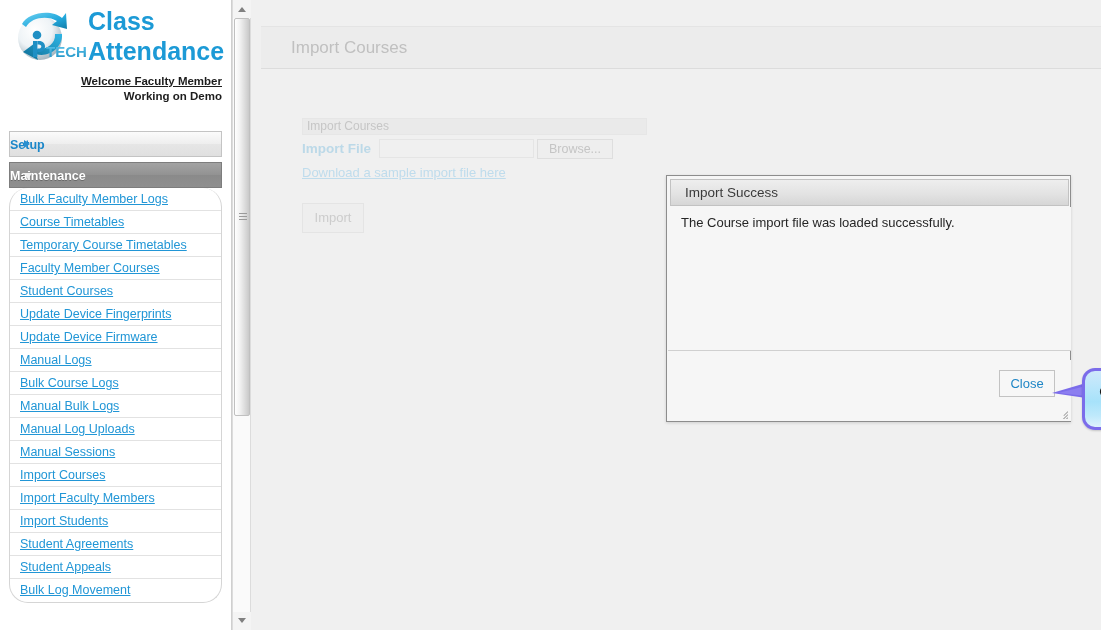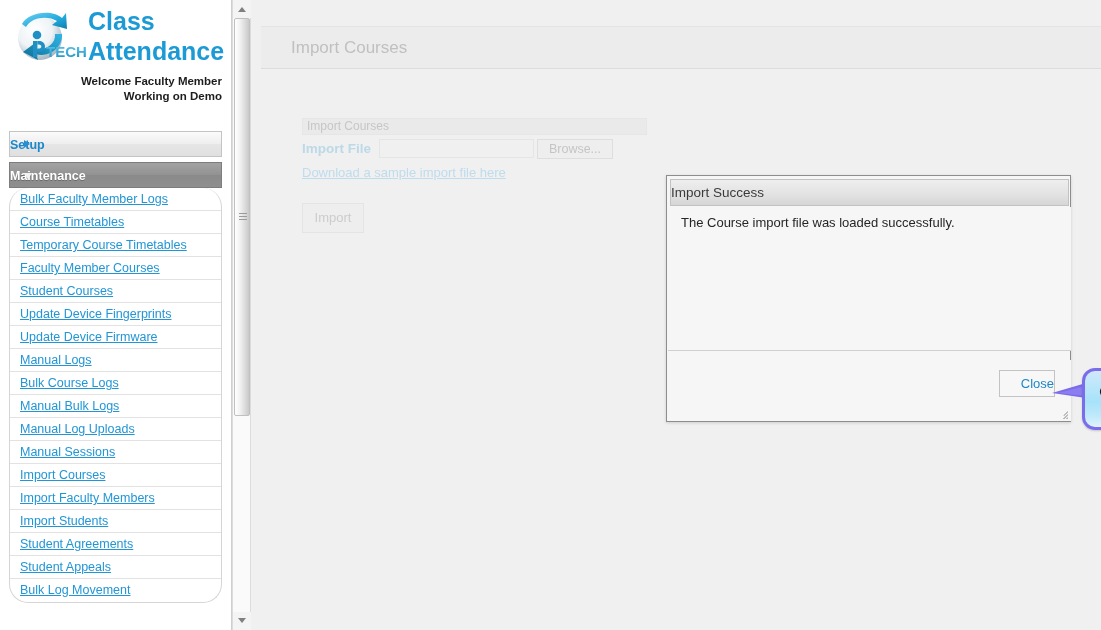--- a/index.html
+++ b/index.html
@@ -42,21 +42,21 @@
   #brand-title .l2 { display:block; }
 
   #welcome1, #welcome2 {
     position: absolute; right: 9px;
     width: 220px;
     text-align: right;
     font-size: 11.5px;
     color: #1d1d1d;
     font-weight: bold;
   }
-  #welcome1 { top: 75px; }
+  #welcome1 { top: 75px; text-decoration: underline; }
   #welcome2 { top: 90px; }
 
   
   .acc-head {
     position: relative;
     margin: 0 9px;
     height: 26px;
     line-height: 26px;
     font-size: 12.5px;
     font-weight: bold;
@@ -248,21 +248,21 @@
     box-shadow: 0 1px 3px rgba(0,0,0,.14);
   }
   #dialog-title {
     position: absolute; left: 3px; top: 3px;
     width: 399px; height: 27px;
     background: linear-gradient(to bottom,#eeeeee 0%,#e3e3e3 55%,#d6d6d6 100%);
     border: 1px solid #c2c2c2;
     font-size: 13.5px;
     color: #3a3a3a;
     line-height: 26px;
-    padding-left: 0;
+    padding-left: 14px;
   }
   #dialog-body {
     position: absolute; left: 1px; top: 31px;
     width: 403px; height: 144px;
     background: #f6f6f6;
     border-bottom: 1px solid #d0d0d0;
   }
   #dialog-message {
     position: absolute; left: 13px; top: 8px;
     font-size: 13px;
@@ -273,21 +273,21 @@
     width: 403px; height: 61px;
     background: #f6f6f6;
   }
   #btn-close {
     position: absolute; right: 16px; top: 10px;
     width: 56px; height: 27px;
     background: #f7f7f7;
     border: 1px solid #c3c3c3;
     font-size: 13px;
     color: #1f86c6;
-    text-align: right;
+    text-align: center;
     line-height: 25px;
     cursor: pointer;
   }
   #resize-grip {
     position: absolute; right: 2px; bottom: 2px;
     width: 14px; height: 14px;
     overflow: hidden;
   }
   #resize-grip i {
     position: absolute; right: 0; height: 1px;

